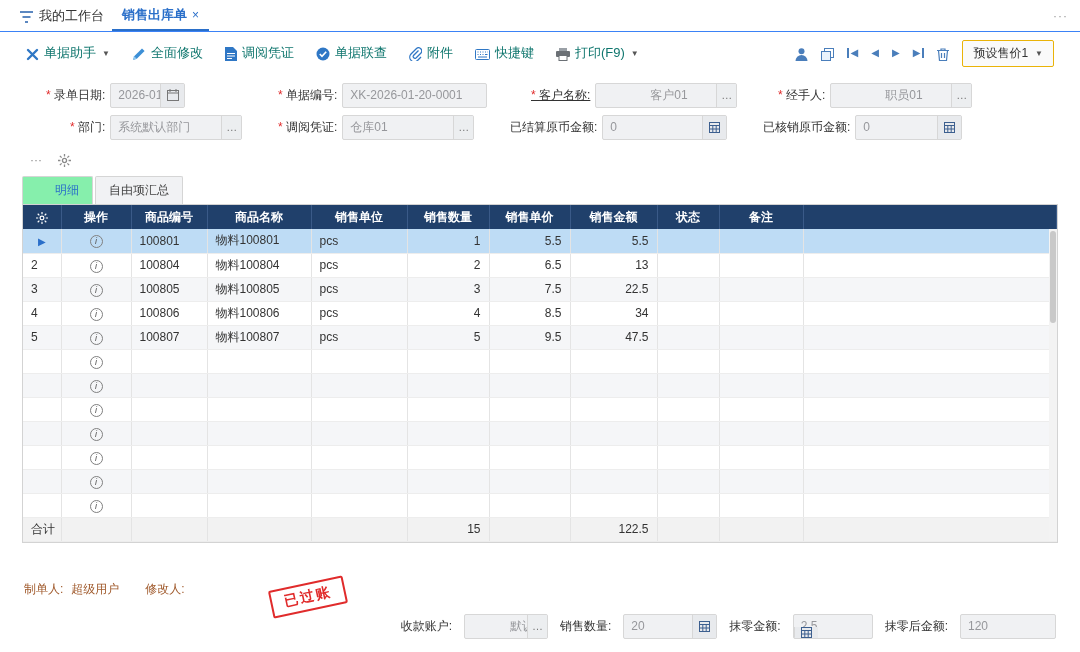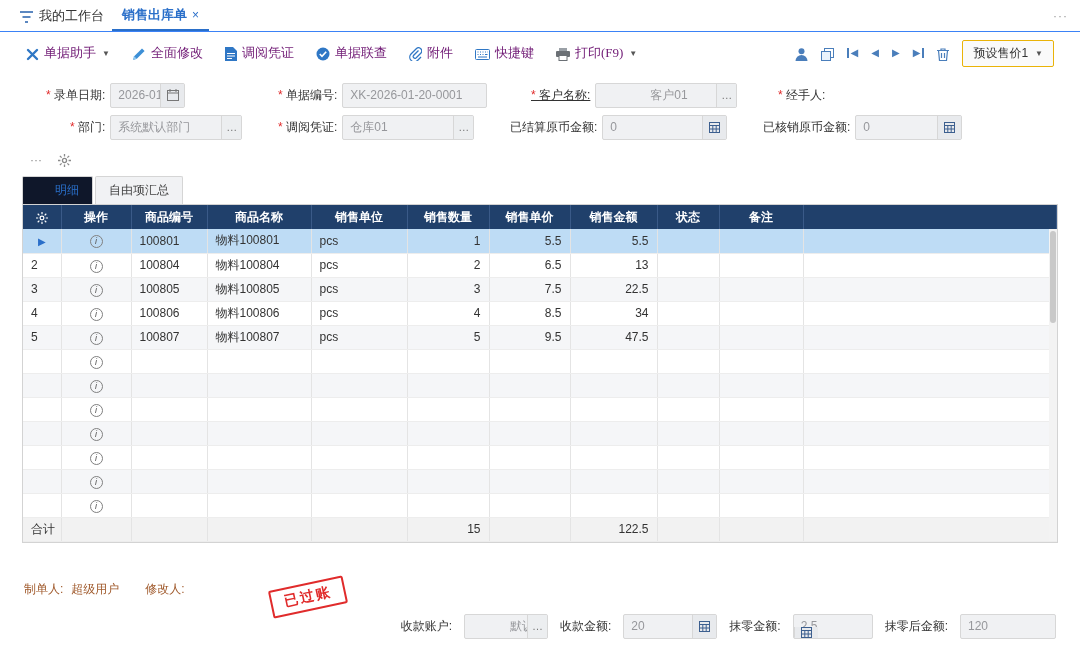--- a/index.html
+++ b/index.html
@@ -9,21 +9,21 @@
 
   
   .tabbar{height:32px;display:flex;align-items:center;border-bottom:1px solid #3b82f6;padding:8px 12px;background:#fff;}
   .wtab{display:flex;align-items:center;gap:6px;height:31px;padding:0 8px;color:#333;font-size:13px;cursor:pointer;}
   .atab{display:flex;align-items:center;gap:3px;height:31px;padding:0 10px;color:#2a6fc9;font-weight:bold;font-size:13px;border-bottom:2px solid #2a6fc9;cursor:pointer;}
   .tclose{color:#2a6fc9;font-weight:normal;font-size:12px;margin-left:2px;}
   .tbar-more{margin-left:auto;color:#999;letter-spacing:1px;cursor:pointer;}
 
   
   .toolbar{height:42px;display:flex;align-items:center;gap:22px;padding:0 26px;font-size:13px;background:#fff;}
-  .tbtn{display:flex;align-items:center;gap:5px;cursor:pointer;color:#701a75;white-space:nowrap;font-family:Liberation Serif, serif;}
+  .tbtn{display:flex;align-items:center;gap:5px;cursor:pointer;color:#0f766e;white-space:nowrap;}
   .caret{font-size:8px;color:#555;margin-left:1px;}
   .caret::before{content:"▼";}
   .tb-right{margin-left:auto;display:flex;align-items:center;gap:13px;}
   .navic{font-size:10px;color:#4a7ebb;cursor:pointer;line-height:1;}
   .nprev::before,.nfirst::before{content:"◀";}
   .nnext::before,.nlast::before{content:"▶";}
   .nfirst{border-left:2px solid #4a7ebb;padding-left:2px;}
   .nlast{border-right:2px solid #4a7ebb;padding-right:2px;}
   .preset-btn{display:flex;align-items:center;gap:6px;border:1px solid #eab308;background:#fafafa;border-radius:2px;padding:4px 10px;font-size:12px;color:#333;cursor:pointer;}
 
@@ -37,21 +37,21 @@
   .ival{padding:0 7px;line-height:23px;color:#96979b;white-space:nowrap;overflow:hidden;flex:1;}
   .isfx{width:20px;border-left:1px solid #d7d7d7;display:flex;align-items:center;justify-content:center;color:#777;background:#eceef0;font-size:11px;cursor:pointer;}
   .isfx::before{content:"…";}
   .isfx-ic{width:24px;border-left:1px solid #d7d7d7;display:flex;align-items:center;justify-content:center;background:#e8eaed;cursor:pointer;}
   .w75{width:75px;} .w145{width:145px;} .w130{width:142px;padding-left:47px;} .w132{width:132px;} .w125{width:125px;} .w107{width:107px;}
   .misc{height:24px;display:flex;align-items:center;gap:16px;padding:0 30px;color:#8a8a8a;}
 
   
   .dtabs{display:flex;gap:2px;padding:0 22px;margin-top:4px;}
   .dtab{padding:5px 13px;border:1px solid #d5d5d5;border-bottom:none;background:#f1f2f4;color:#444;cursor:pointer;border-radius:2px 2px 0 0;}
-  .dtab.active{background:#0f172a;color:#2a6fc9;padding-left:32px;}
+  .dtab.active{background:#86efac;color:#2a6fc9;padding-left:32px;}
 
   
   .twrap{margin:0 22px;position:relative;border:1px solid #d3d3d3;}
   table{width:100%;border-collapse:collapse;table-layout:fixed;}
   th{background:#20406b;color:#fff;height:24px;font-weight:bold;font-size:12px;border-right:1px solid #3a5a88;text-align:center;overflow:hidden;white-space:nowrap;}
   td{height:24px;padding:0 8px;border-right:1px solid #e4e4e4;border-bottom:1px solid #ededed;overflow:hidden;white-space:nowrap;}
   tbody tr:nth-child(odd) td{background:#f5f6f8;}
   tbody tr:nth-child(even) td{background:#fff;}
   tbody tr.sel td{background:#bedcf5;}
   .tnum{text-align:right;}
@@ -186,20 +186,24 @@
   </div>
   <div class="fld" style="left:531px;top:8px">
     <span class="flabel req linklbl">客户名称:</span>
     <span class="ibox w130">
       <span class="ival">客户01</span>
       <span class="isfx"></span>
     </span>
   </div>
   <div class="fld" style="left:778px;top:8px">
     <span class="flabel req">经手人:</span>
+    <span class="ibox w130">
+      <span class="ival">职员01</span>
+      <span class="isfx"></span>
+    </span>
   </div>
 
   <div class="fld" style="left:70px;top:40px">
     <span class="flabel req">部门:</span>
     <span class="ibox w132">
       <span class="ival">系统默认部门</span>
       <span class="isfx"></span>
     </span>
   </div>
   <div class="fld" style="left:278px;top:40px">
@@ -468,21 +472,21 @@
 </div>
 
 <div class="stamp">已过账</div>
 
 <div class="payrow">
   <span class="plabel">收款账户:</span>
   <span class="ibox w84">
     <span class="ival">默认现金</span>
     <span class="isfx"></span>
   </span>
-  <span class="plabel">收款金额:</span>
+  <span class="plabel">销售数量:</span>
   <span class="ibox w94">
     <span class="ival">20</span>
     <span class="isfx-ic">
         <svg width="11" height="11" viewBox="0 0 11 11">
           <rect x="0.5" y="0.5" width="10" height="10" fill="none" stroke="#3c5f8f"></rect>
           <path d="M0.5 3.5h10M3.8 3.5v7M7.2 3.5v7M0.5 7h10" stroke="#3c5f8f"></path>
         </svg>
       </span>
   </span>
   <span class="plabel">抹零金额:</span>

